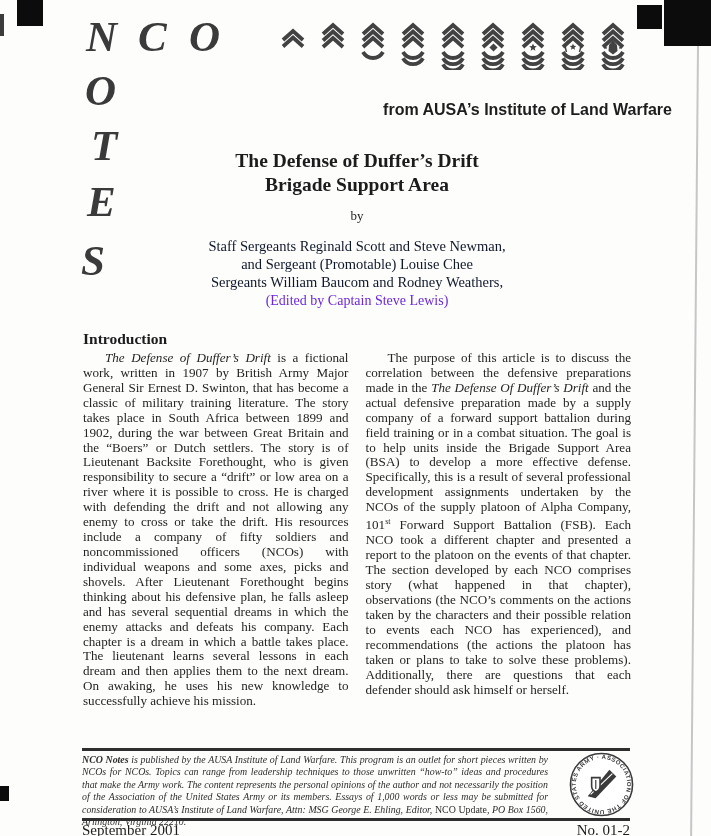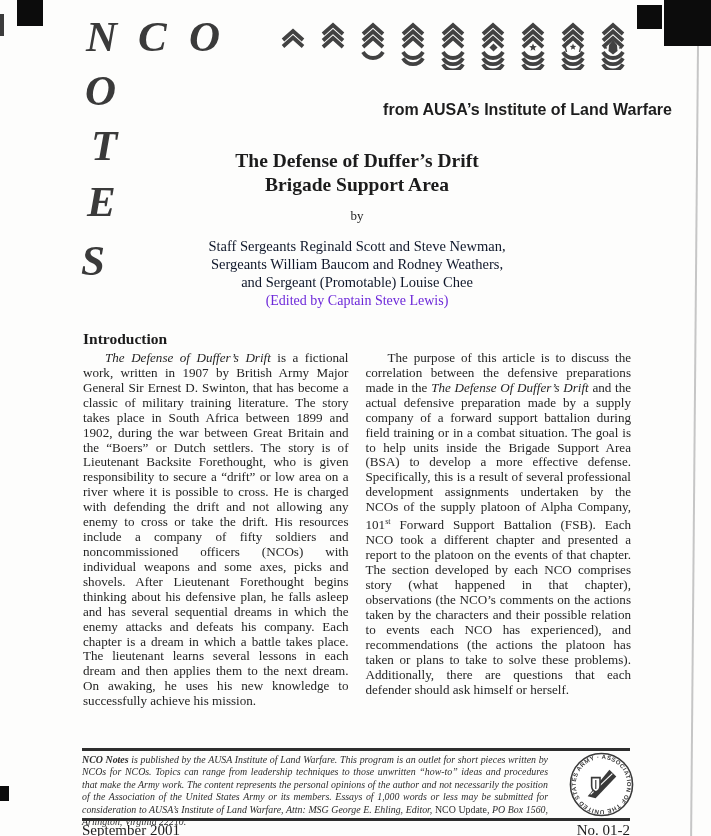--- a/index.html
+++ b/index.html
@@ -137,22 +137,22 @@
     </div>
 
   <div class="from-line">from AUSA’s Institute of Land Warfare</div>
 
   <div class="title-block">
     <div class="title-line">The Defense of Duffer’s Drift</div>
     <div class="title-line">Brigade Support Area</div>
     <div class="byline">by</div>
     <div class="authors">
       <div>Staff Sergeants Reginald Scott and Steve Newman,</div>
+      <div>and Sergeant (Promotable) Louise Chee</div>
       <div>Sergeants William Baucom and Rodney Weathers,</div>
-      <div>and Sergeant (Promotable) Louise Chee</div>
     </div>
     <div class="edited">(Edited by Captain Steve Lewis)</div>
   </div>
 
   <div class="columns-wrap">
     <div class="intro-heading">Introduction</div>
     <div class="columns">
       <div class="col">
         <p><span style="font-style: italic;">The Defense of Duffer’s Drift</span><span> is a fictional work, written in 1907 by British Army Major General Sir Ernest D. Swinton, that has become a classic of military training literature. The story takes place in South Africa between 1899 and 1902, during the war between Great Britain and the “Boers” or Dutch settlers. The story is of Lieutenant Backsite Forethought, who is given responsibility to secure a “drift” or low area on a river where it is possible to cross. He is charged with defending the drift and not allowing any enemy to cross or take the drift. His resources include a company of fifty soldiers and noncommissioned officers (NCOs) with individual weapons and some axes, picks and shovels. After Lieutenant Forethought begins thinking about his defensive plan, he falls asleep and has several sequential dreams in which the enemy attacks and defeats his company. Each chapter is a dream in which a battle takes place. The lieutenant learns several lessons in each dream and then applies them to the next dream. On awaking, he uses his new knowledge to successfully achieve his mission.</span></p>
       </div>

